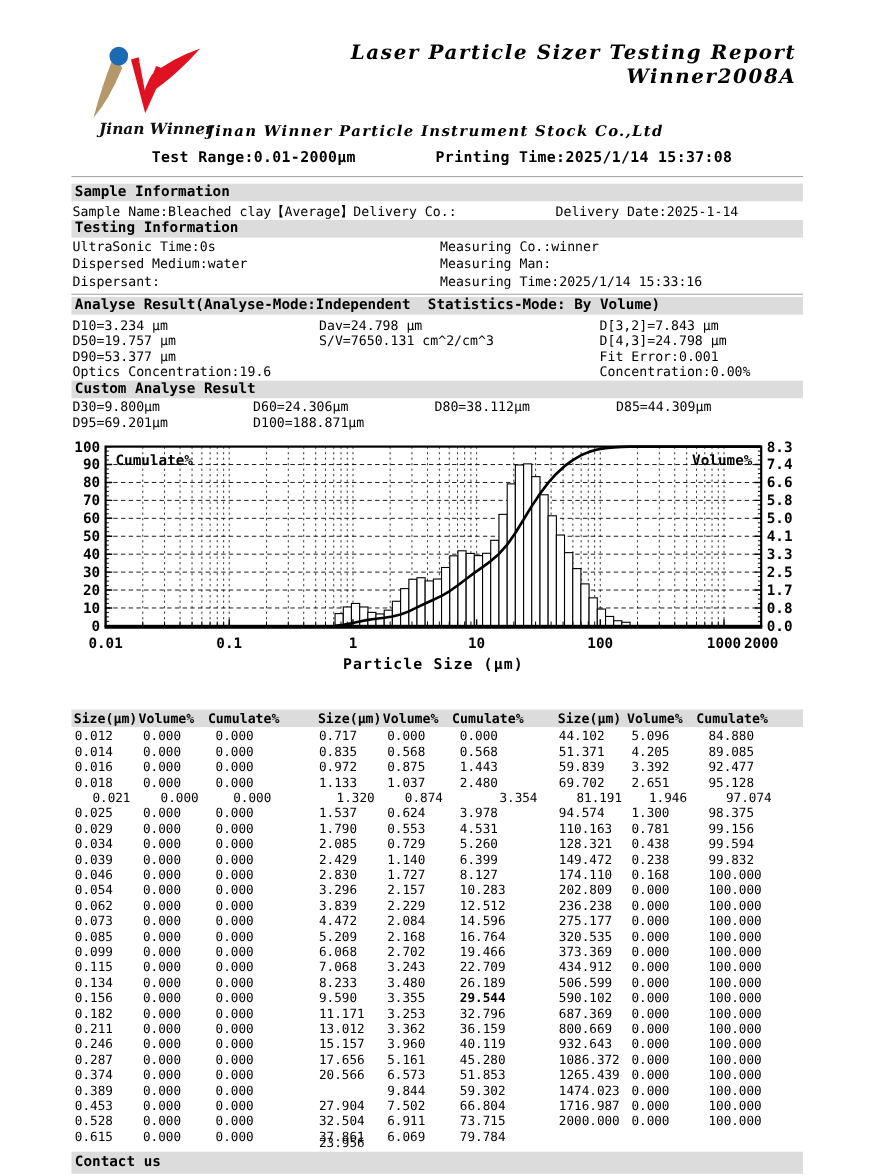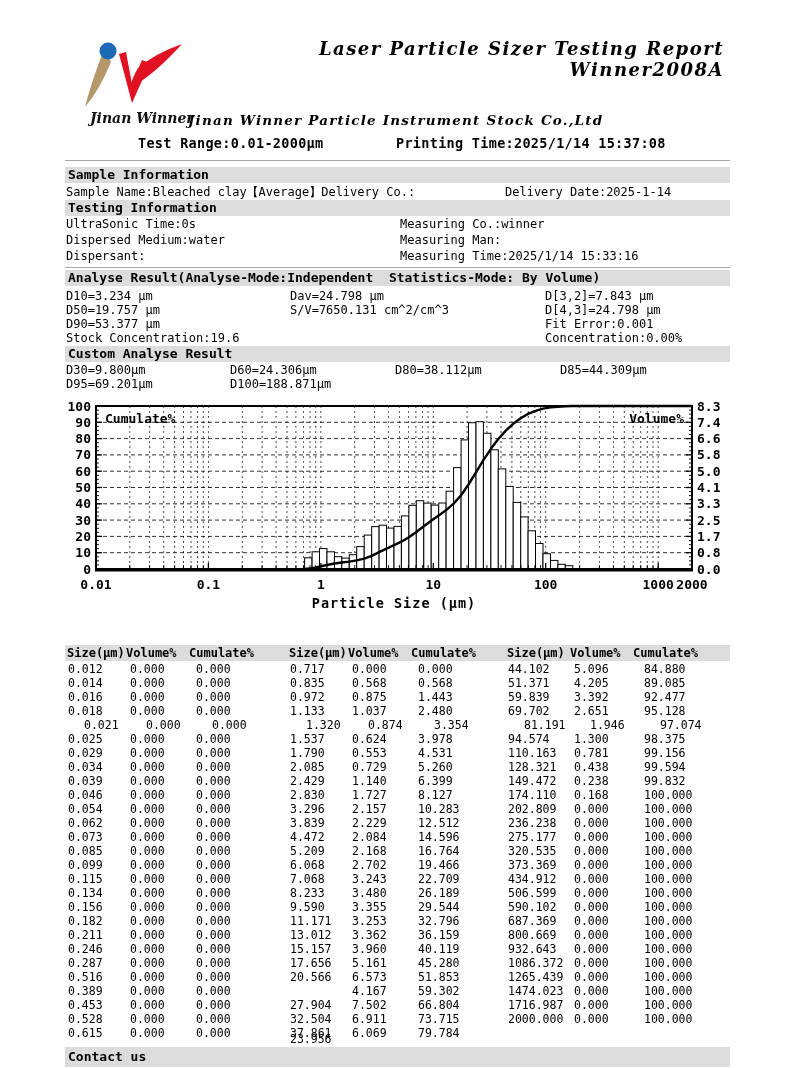--- a/index.html
+++ b/index.html
@@ -66,21 +66,21 @@
   <span class="txt" style="top:234px;left:400px">Measuring Man:</span>
   <span class="txt" style="top:250px;left:66px">Dispersant:</span>
   <span class="txt" style="top:250px;left:400px">Measuring Time:2025/1/14 15:33:16</span>
 
   <div class="hrline" style="top:267px"></div>
 
   <div class="band" style="top:270px">Analyse Result(Analyse-Mode:Independent  Statistics-Mode: By Volume)</div>
   <span class="txt" style="top:290px;left:66px">D10=3.234 μm</span>
   <span class="txt" style="top:304px;left:66px">D50=19.757 μm</span>
   <span class="txt" style="top:318px;left:66px">D90=53.377 μm</span>
-  <span class="txt" style="top:332px;left:66px">Stock Concentration:19.6</span>
+  <span class="txt" style="top:332px;left:66px">Optics Concentration:19.6</span>
   <span class="txt" style="top:290px;left:290px">Dav=24.798 μm</span>
   <span class="txt" style="top:304px;left:290px">S/V=7650.131 cm^2/cm^3</span>
   <span class="txt" style="top:290px;left:545px">D[3,2]=7.843 μm</span>
   <span class="txt" style="top:304px;left:545px">D[4,3]=24.798 μm</span>
   <span class="txt" style="top:318px;left:545px">Fit Error:0.001</span>
   <span class="txt" style="top:332px;left:545px">Concentration:0.00%</span>
 
   <div class="band" style="top:346px">Custom Analyse Result</div>
   <span class="txt" style="top:364px;left:66px">D30=9.800μm</span>
   <span class="txt" style="top:364px;left:230px">D60=24.306μm</span>
@@ -401,21 +401,21 @@
         <span style="left: 443px;">69.702</span>
         <span style="left: 509px;">2.651</span>
         <span style="left: 579px;">95.128</span>
       </div>
       <div class="trow" style="top: 56px; margin-left: 16px;">
         <span style="left: 3px;">0.021</span>
         <span style="left: 65px;">0.000</span>
         <span style="left: 131px;">0.000</span>
         <span style="left: 225px;">1.320</span>
         <span style="left: 287px;">0.874</span>
-        <span style="left: 353px;">3.354</span>
+        <span style="left: 373px;">3.354</span>
         <span style="left: 443px;">81.191</span>
         <span style="left: 509px;">1.946</span>
         <span style="left: 579px;">97.074</span>
       </div>
       <div class="trow" style="top: 70px;">
         <span style="left: 3px;">0.025</span>
         <span style="left: 65px;">0.000</span>
         <span style="left: 131px;">0.000</span>
         <span style="left: 225px;">1.537</span>
         <span style="left: 287px;">0.624</span>
@@ -544,21 +544,21 @@
         <span style="left: 443px;">506.599</span>
         <span style="left: 509px;">0.000</span>
         <span style="left: 579px;">100.000</span>
       </div>
       <div class="trow" style="top: 238px;">
         <span style="left: 3px;">0.156</span>
         <span style="left: 65px;">0.000</span>
         <span style="left: 131px;">0.000</span>
         <span style="left: 225px;">9.590</span>
         <span style="left: 287px;">3.355</span>
-        <span style="left: 353px;">29.544</span>
+        <span style="left: 353px; font-weight: bold;">29.544</span>
         <span style="left: 443px;">590.102</span>
         <span style="left: 509px;">0.000</span>
         <span style="left: 579px;">100.000</span>
       </div>
       <div class="trow" style="top: 252px;">
         <span style="left: 3px;">0.182</span>
         <span style="left: 65px;">0.000</span>
         <span style="left: 131px;">0.000</span>
         <span style="left: 225px;">11.171</span>
         <span style="left: 287px;">3.253</span>
@@ -594,36 +594,36 @@
         <span style="left: 65px;">0.000</span>
         <span style="left: 131px;">0.000</span>
         <span style="left: 225px;">17.656</span>
         <span style="left: 287px;">5.161</span>
         <span style="left: 353px;">45.280</span>
         <span style="left: 443px;">1086.372</span>
         <span style="left: 509px;">0.000</span>
         <span style="left: 579px;">100.000</span>
       </div>
       <div class="trow" style="top: 308px;">
-        <span style="left: 3px;">0.516</span>
+        <span style="left: 3px;">0.374</span>
         <span style="left: 65px;">0.000</span>
         <span style="left: 131px;">0.000</span>
         <span style="left: 225px;">20.566</span>
         <span style="left: 287px;">6.573</span>
         <span style="left: 353px;">51.853</span>
         <span style="left: 443px;">1265.439</span>
         <span style="left: 509px;">0.000</span>
         <span style="left: 579px;">100.000</span>
       </div>
       <div class="trow" style="top: 322px;">
         <span style="left: 3px;">0.389</span>
         <span style="left: 65px;">0.000</span>
         <span style="left: 131px;">0.000</span>
         <span style="left: 225px; margin-top: 48px;">23.956</span>
-        <span style="left: 287px;">4.167</span>
+        <span style="left: 287px;">9.844</span>
         <span style="left: 353px;">59.302</span>
         <span style="left: 443px;">1474.023</span>
         <span style="left: 509px;">0.000</span>
         <span style="left: 579px;">100.000</span>
       </div>
       <div class="trow" style="top: 336px;">
         <span style="left: 3px;">0.453</span>
         <span style="left: 65px;">0.000</span>
         <span style="left: 131px;">0.000</span>
         <span style="left: 225px;">27.904</span>

